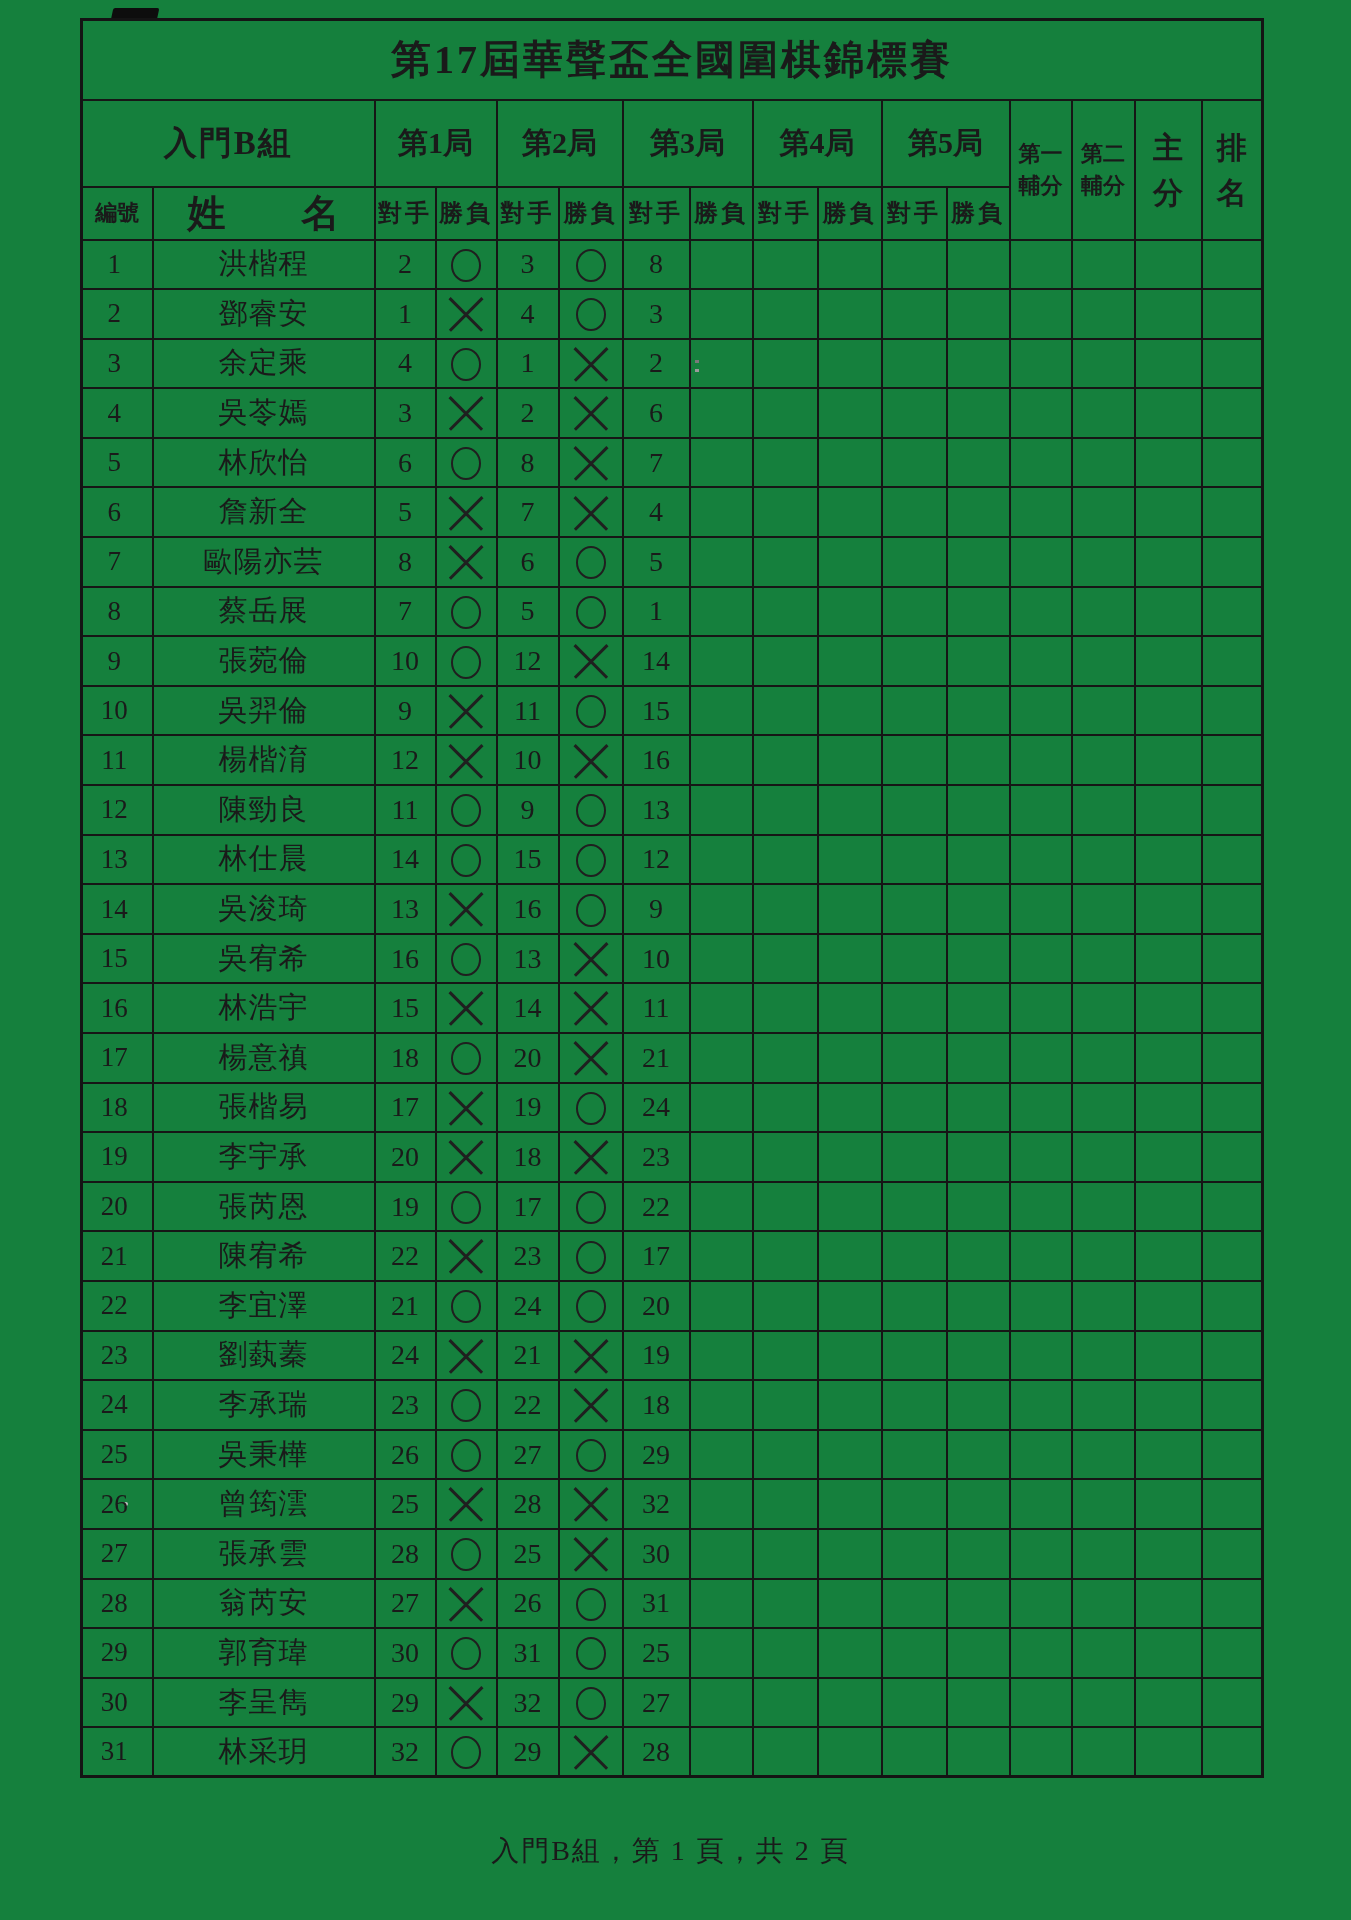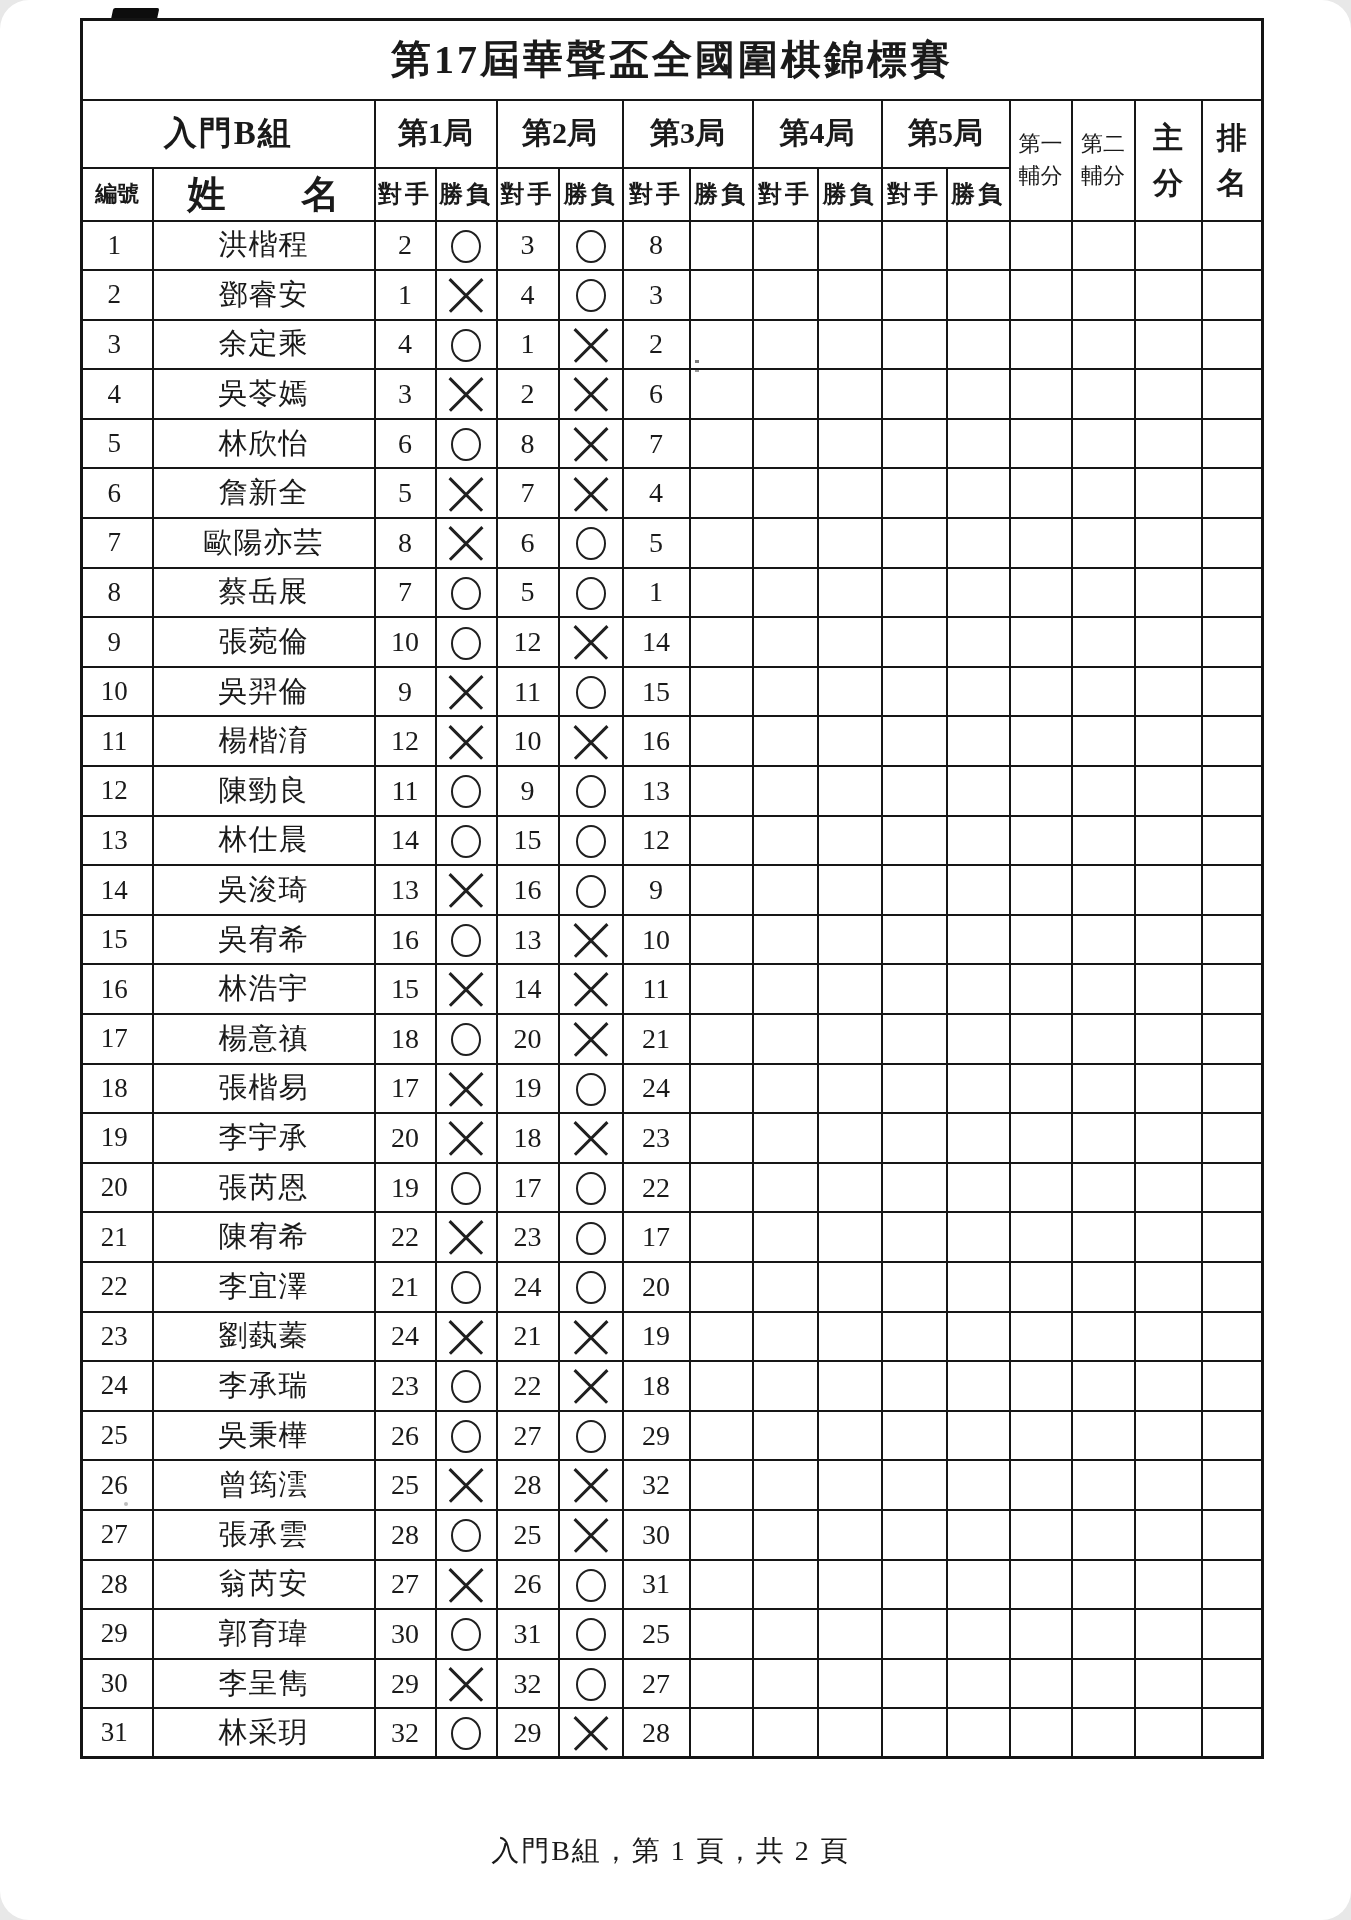--- a/index.html
+++ b/index.html
@@ -1,51 +1,50 @@
 <!DOCTYPE html>
 <html><head>
 <meta charset="utf-8">
 <style>
   * { margin:0; padding:0; box-sizing:border-box; }
   html,body { background:#e8e8e8; }
   .page {
     position:relative;
     width:1351px; height:1920px;
-    background:#ffffff;
+    background:#15803d;
     font-family:"Liberation Serif","DejaVu Serif",serif;
     color:#1a1a1a;
     overflow:hidden;
-    border-radius:29px;
   }
   .score-table {
     position:absolute;
     left:80px; top:18px;
     width:1183px;
     border-collapse:collapse;
     table-layout:fixed;
     border:3px solid #141414;
   }
   .score-table td {
     border:2px solid #161616;
     text-align:center;
     vertical-align:middle;
     overflow:hidden;
   }
   .row-title   { height:80px; }
-  .row-head1   { height:68px; }
+  .row-head1   { height:87px; }
   .row-head2   { height:48px; }
   .data-row    { height:49.6px; }
 
   .title-cell {
     font-size:40px; font-weight:700; letter-spacing:3px;
   }
   .group-cell { font-size:33px; font-weight:700; letter-spacing:2px; }
   .round-cell { font-size:30px; font-weight:700; }
   .aux-cell   {
-    font-size:22px; font-weight:400;
+    font-size:22px; font-weight:700;
     white-space:pre-line; line-height:1.45;margin-left:8px;
   }
   .main-cell  {
     font-size:30px; font-weight:700;
     white-space:pre-line; line-height:1.5;
   }
   .h-num  { font-size:22px; font-weight:700; }
   .h-name { font-size:38px; font-weight:700; }
   .h-sub  { font-size:24px; font-weight:700; letter-spacing:3px; }
 

